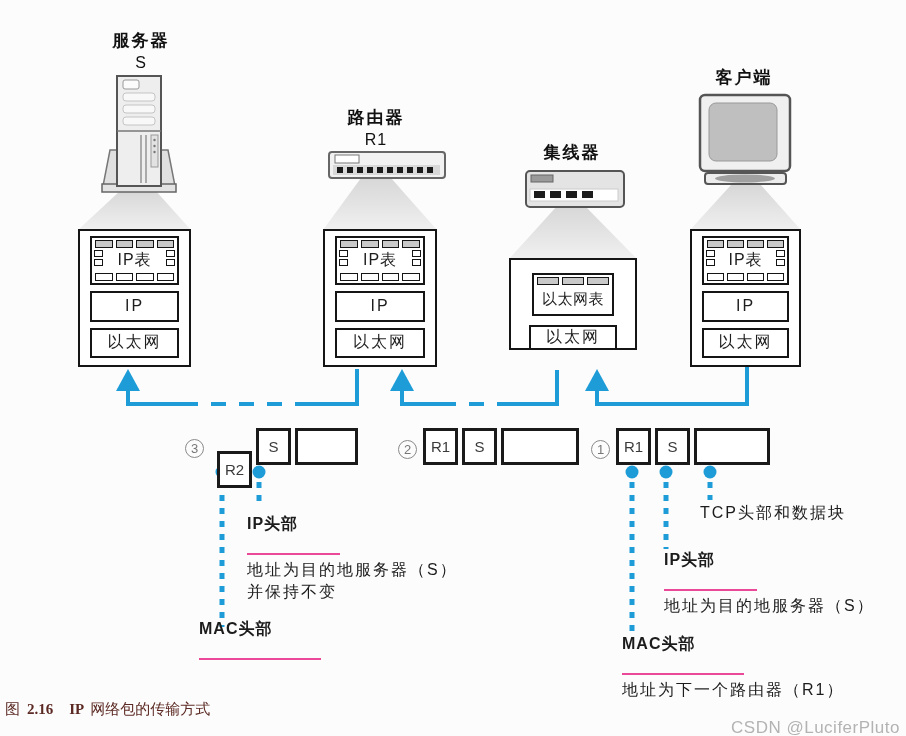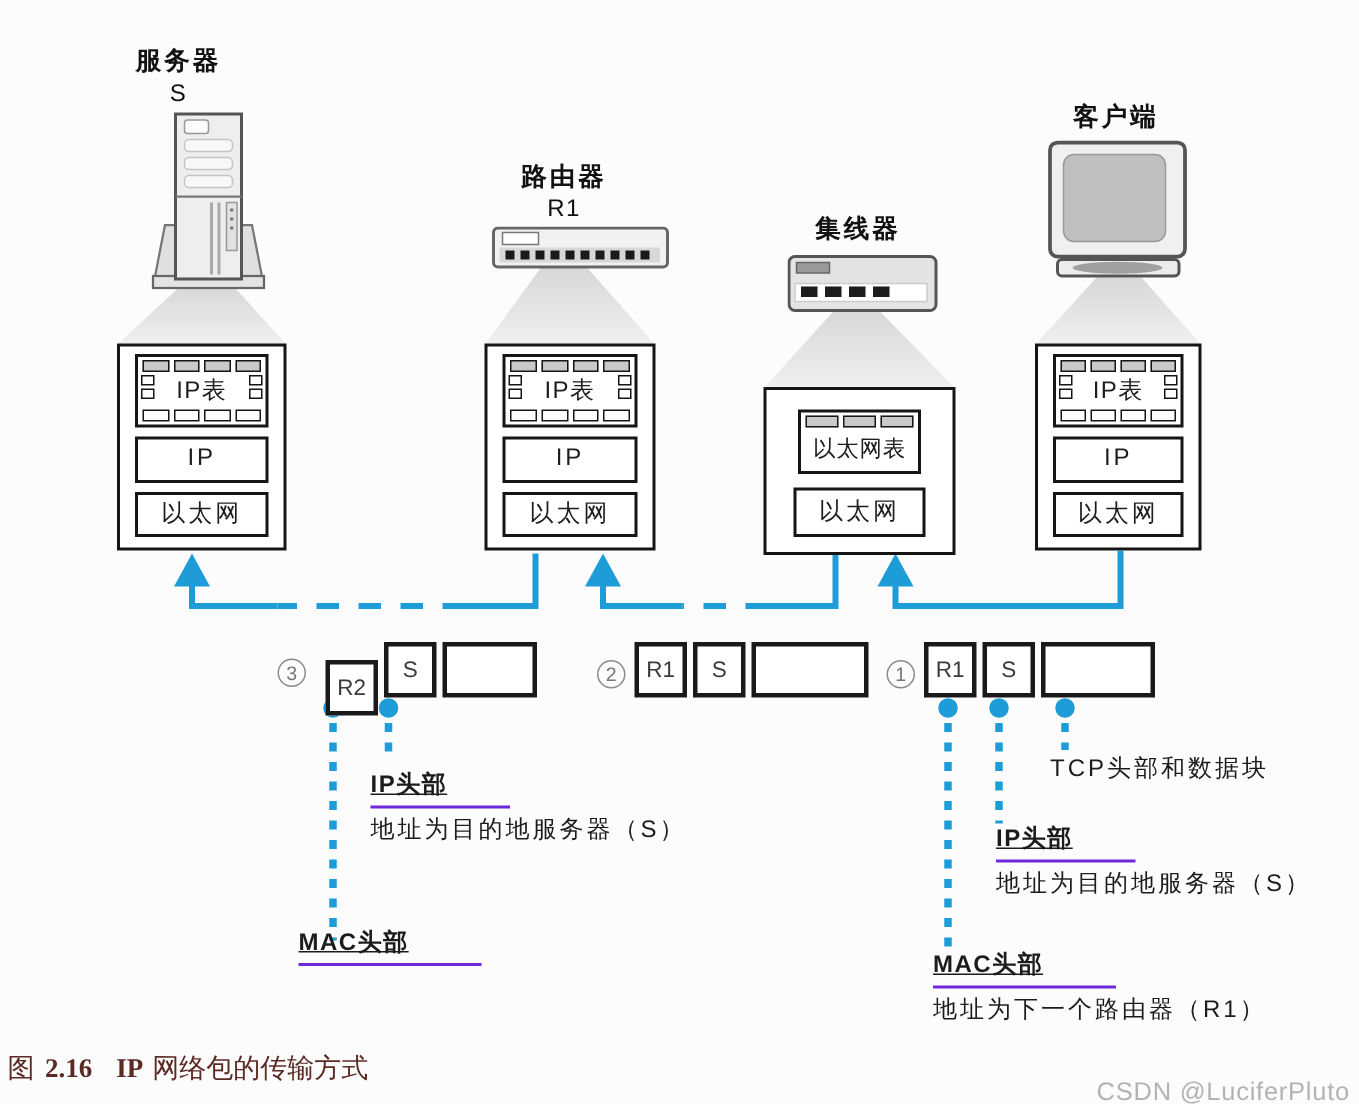--- a/index.html
+++ b/index.html
@@ -32,25 +32,25 @@
   .htext { text-align:center; font-size:15px; color:#1d1d1d; padding:3px 0 5px; white-space:nowrap; letter-spacing:0.5px; }
 
   
   .pbox { position:absolute; border:3px solid #1a1a1a; background:#fff; height:31px;
     display:flex; align-items:center; justify-content:center; font-size:15px; color:#3a3a3a; box-sizing:content-box; }
   .circ { position:absolute; width:17px; height:17px; border:1.5px solid #8a8a8a; border-radius:50%;
     color:#777; font-size:13px; display:flex; align-items:center; justify-content:center; background:transparent; }
 
   
   .ann { position:absolute; color:#1c1c1c; font-size:16px; line-height:22px; letter-spacing:2px; white-space:nowrap; }
-  .ann .t { font-weight:bold; border-bottom:2px solid #6d28d9; padding-bottom:2px;
-    margin-bottom:4px; display:inline-block; letter-spacing:1px;text-decoration:underline; }
+  .ann .t { font-weight:bold; border-bottom:2px solid #ec4899; padding-bottom:18px;
+    margin-bottom:4px; display:inline-block; letter-spacing:1px; }
 
   .caption { position:absolute; left:5px; top:700px; font-family:"Liberation Serif","DejaVu Serif",serif;
-    font-size:18px; color:#5c2a24; white-space:nowrap; }
+    font-size:15px; color:#5c2a24; white-space:nowrap; }
   .caption b { font-weight:bold; }
   .caption .gap1 { display:inline-block; width:7px; }
   .caption .gap2 { display:inline-block; width:16px; }
   .caption .gap3 { display:inline-block; width:6px; }
   .watermark { position:absolute; left:714px; top:706px; width:186px; text-align:right;
     color:#b3b3b3; font-size:17px; letter-spacing:0.5px;margin-top:12px; }
 </style>
 </head>
 <body>
 
@@ -102,21 +102,21 @@
       <circle cx="666" cy="472" r="6.5"></circle>
       <circle cx="710" cy="472" r="6.5"></circle>
     </g>
     <g stroke="#1e9cd7" stroke-width="5" stroke-dasharray="6 7">
       <path d="M632,482 L632,631"></path>
       <path d="M666,482 L666,549"></path>
       <path d="M710,482 L710,500"></path>
     </g>
   </svg>
 
-  <div class="dev-label" style="left:64px;top:30px">
+  <div class="dev-label" style="left:86px;top:30px">
     <div>服务器</div>
     <div class="dev-sub">S</div>
   </div>
   <div class="dev-label" style="left:321px;top:107px">
     <div>路由器</div>
     <div class="dev-sub">R1</div>
   </div>
   <div class="dev-label" style="left:517px;top:142px">
     <div>集线器</div>
   </div>
@@ -240,21 +240,21 @@
         </div>
     </div>
     <div class="layer">
         <span>IP</span>
       </div>
     <div class="layer">
         <span>以太网</span>
       </div>
   </div>
 
-  <div class="stack" style="left:509px;top:258px;width:128px;height:112px;padding-top:13px">
+  <div class="stack" style="left:509px;top:258px;width:128px;height:92px;padding-top:13px">
     <div class="htable">
       <div class="crow">
           <span class="cell gray"></span>
           <span class="cell gray"></span>
           <span class="cell gray"></span>
         </div>
       <div class="htext">以太网表</div>
     </div>
     <div class="layer" style="margin:9px 8px 0">
         <span>以太网</span>
@@ -289,37 +289,38 @@
     </div>
     <div class="layer">
         <span>IP</span>
       </div>
     <div class="layer">
         <span>以太网</span>
       </div>
   </div>
 
   <span class="circ" style="left:185px;top:439px">3</span>
-  <div class="pbox" style="left:217px;top:440px;width:29px">R2</div>
+  <div class="pbox" style="left:217px;top:451px;width:29px">R2</div>
   <div class="pbox" style="left:256px;top:428px;width:29px">S</div>
   <div class="pbox" style="left:295px;top:428px;width:57px"></div>
 
   <span class="circ" style="left:398px;top:440px">2</span>
   <div class="pbox" style="left:423px;top:428px;width:29px">R1</div>
   <div class="pbox" style="left:462px;top:428px;width:29px">S</div>
   <div class="pbox" style="left:501px;top:428px;width:72px"></div>
 
   <span class="circ" style="left:591px;top:440px">1</span>
   <div class="pbox" style="left:616px;top:428px;width:29px">R1</div>
   <div class="pbox" style="left:655px;top:428px;width:29px">S</div>
   <div class="pbox" style="left:694px;top:428px;width:70px"></div>
 
   <div class="ann" style="left:247px;top:513px">
     <span class="t" style="width:93px">IP头部</span>
     <div>地址为目的地服务器（S）</div>
+    <div>并保持不变</div>
   </div>
 
   <div class="ann" style="left:199px;top:618px">
     <span class="t" style="width:122px">MAC头部</span>
   </div>
 
   <div class="ann" style="left:700px;top:502px">TCP头部和数据块</div>
 
   <div class="ann" style="left:664px;top:549px">
     <span class="t" style="width:93px">IP头部</span>

